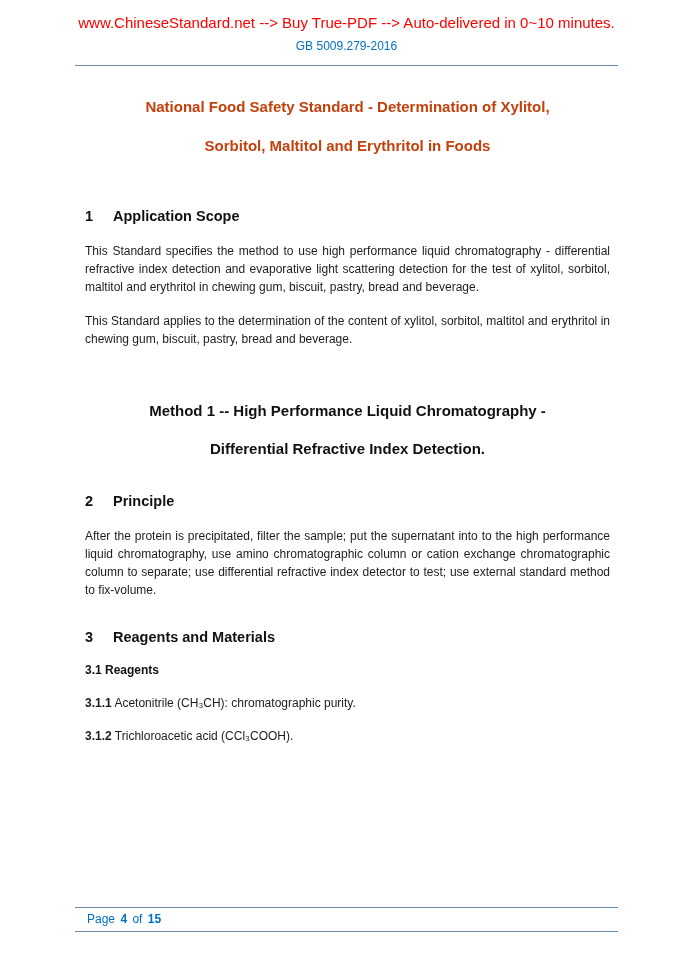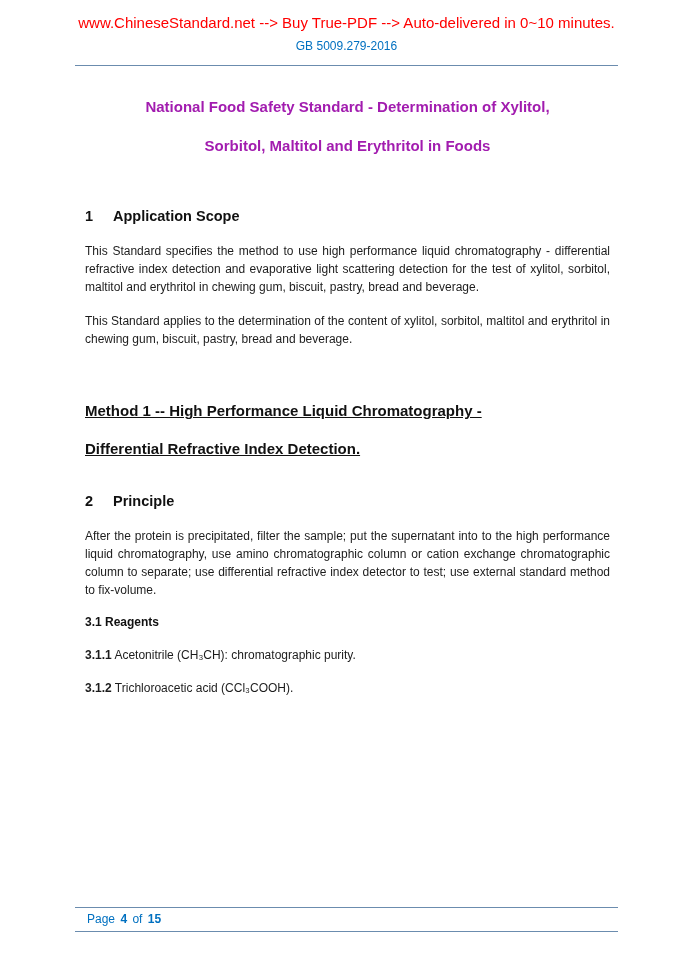--- a/index.html
+++ b/index.html
@@ -13,34 +13,34 @@
   body{
     width:693px;height:980px;position:relative;overflow:hidden;
     font-family:"Liberation Sans","DejaVu Sans",sans-serif;
     color:var(--text);
   }
   .promo{margin-top:14px;text-align:center;font-size:15px;line-height:18px;color:var(--red);}
   .std-code{margin-top:7px;text-align:center;font-size:12px;line-height:14px;color:var(--blue);}
   .rule{margin-left:75px;margin-right:75px;border-top:1px solid var(--rule);height:0;}
   .head-rule{margin-top:12px;}
   .content{padding:0 83px 0 85px;}
-  .doc-title{font-size:15px;font-weight:bold;text-align:center;line-height:20px;color:#a21caf;}
+  .doc-title{font-size:15px;font-weight:bold;text-align:center;line-height:20px;color:#c2410c;}
   .t1{margin-top:31px;}
   .t2{margin-top:19px;}
   .sec-heading{font-size:14.5px;font-weight:bold;line-height:20px;color:#111;}
   .sec-num{display:inline-block;width:28px;}
   .h-s1{margin-top:50px;}
   .h-s2{margin-top:32px;}
   .h-s3{margin-top:28px;}
   .body-para{font-size:12px;line-height:18px;text-align:justify;color:var(--text);}
   .p-s1a{margin-top:16px;}
   .p-s1b{margin-top:16px;}
   .p-s2{margin-top:16px;}
   .p-s3{margin-top:15px;}
-  .method-title{font-size:15px;font-weight:bold;line-height:20px;color:#111;text-decoration:underline;}
+  .method-title{font-size:15px;font-weight:bold;text-align:center;line-height:20px;color:#111;}
   .m1{margin-top:53px;}
   .m2{margin-top:18px;}
   .sub-heading{font-size:12px;font-weight:bold;line-height:15px;color:#111;}
   .sh-31{margin-top:16px;}
   .sh-32{margin-top:16px;}
   .reagent-item{font-size:12px;line-height:15px;color:var(--text);}
   .reagent-item .item-num{font-weight:bold;}
   .ri{margin-top:18px;}
   .footer{
     position:absolute;top:907px;left:75px;right:75px;
@@ -74,20 +74,23 @@
     <p class="body-para p-s1b">This Standard applies to the determination of the content of xylitol, sorbitol, maltitol and erythritol in chewing gum, biscuit, pastry, bread and beverage.</p>
 
     <div class="method-title m1">Method 1 -- High Performance Liquid Chromatography -</div>
     <div class="method-title m2">Differential Refractive Index Detection.</div>
 
     <div class="sec-heading h-s2">
       <span class="sec-num">2</span><span>Principle</span>
     </div>
     <p class="body-para p-s2">After the protein is precipitated, filter the sample; put the supernatant into to the high performance liquid chromatography, use amino chromatographic column or cation exchange chromatographic column to separate; use differential refractive index detector to test; use external standard method to fix-volume.</p>
 
+    <div class="sec-heading h-s3">
+      <span class="sec-num">3</span><span>Reagents and Materials</span>
+    </div>
 
     <div class="sub-heading sh-31">3.1 Reagents</div>
 
     <p class="reagent-item ri">
       <b class="item-num">3.1.1</b>
       <span>Acetonitrile (CH₃CH): chromatographic purity.</span>
     </p>
     <p class="reagent-item ri">
       <b class="item-num">3.1.2</b>
       <span>Trichloroacetic acid (CCl₃COOH).</span>

